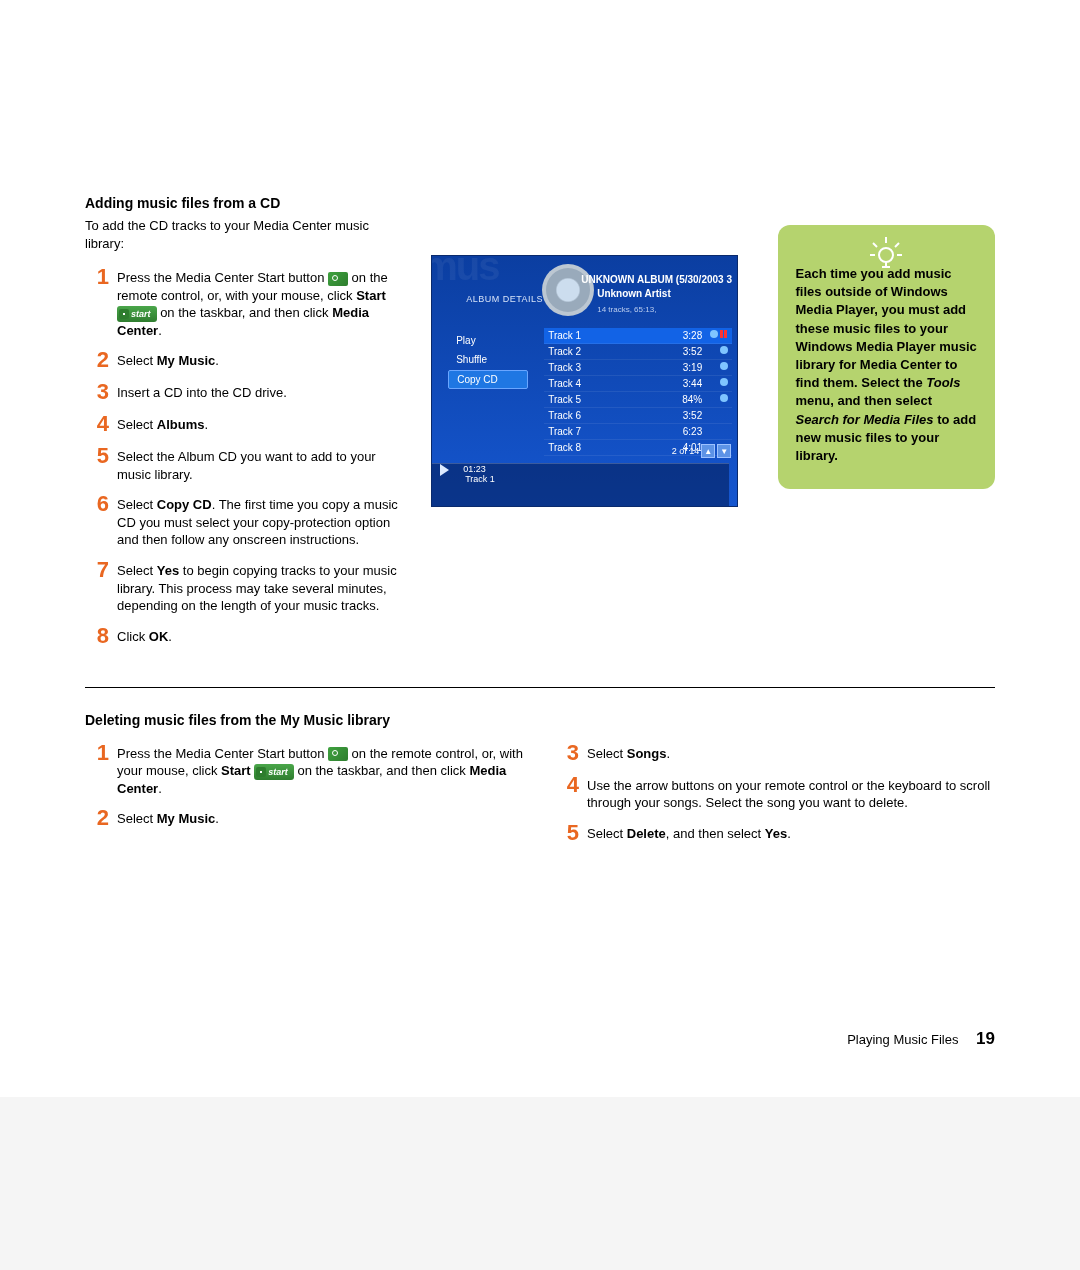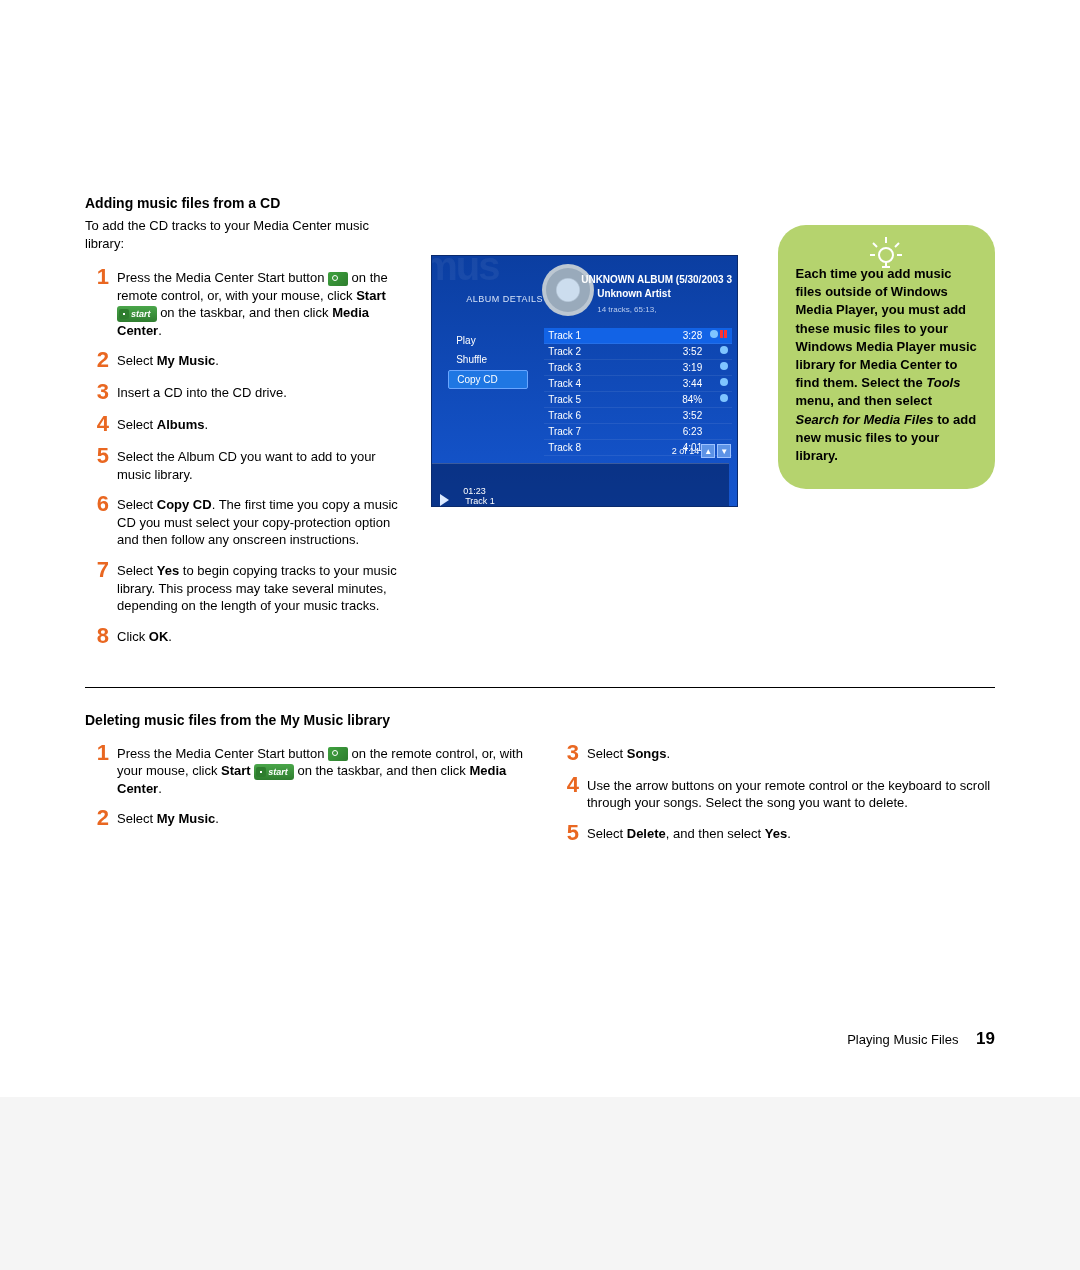--- a/index.html
+++ b/index.html
@@ -176,21 +176,21 @@
   .mc-track-icons { width: 22px; display: flex; gap: 2px; justify-content: flex-end;}
   .mc-dot { width:8px;height:8px;border-radius:50%;background:#7fc5ff;display:inline-block; }
   .mc-bars { width:8px;height:8px;background:linear-gradient(90deg,#f33 33%,transparent 33% 50%,#f33 50% 83%,transparent 83%);display:inline-block;}
   .mc-footer {
     position: absolute;
     bottom: 0; left: 0; right: 8px;
     height: 42px;
     background: rgba(0,20,70,0.5);
     border-top: 1px solid rgba(255,255,255,0.2);
     display: flex;
-    align-items: flex-end;
+    align-items: flex-start;
     padding: 0 8px;
     font-size: 9px;
   }
   .mc-play-tri {
     width: 0; height: 0;
     border-top: 6px solid transparent;
     border-bottom: 6px solid transparent;
     border-left: 9px solid #dceaff;
     margin-right: 10px;
   }
@@ -206,21 +206,21 @@
     width: 12px; height: 12px;
     background: #5d93e6;
     border: 1px solid #9cc1ff;
     font-size: 8px;
     display: inline-flex;
     align-items: center; justify-content: center;
   }
   
   .tip-box {
     background: #b5d36e;
-    border-radius: 28px;
+    border-radius: 12px;
     padding: 40px 18px 24px 18px;
     font-size: 13px;
     font-weight: bold;
     line-height: 1.4;
     color: #000;
     position: relative;
     margin-top: 30px;
   }
   .tip-icon {
     position: absolute;

